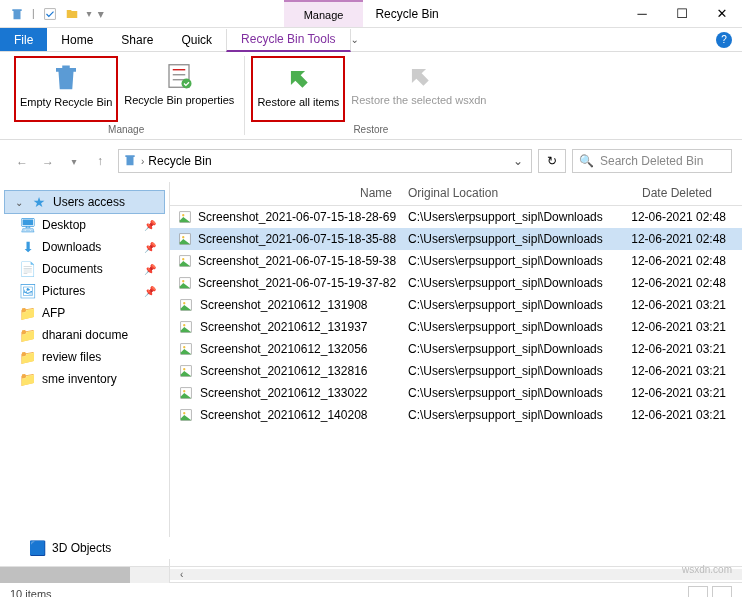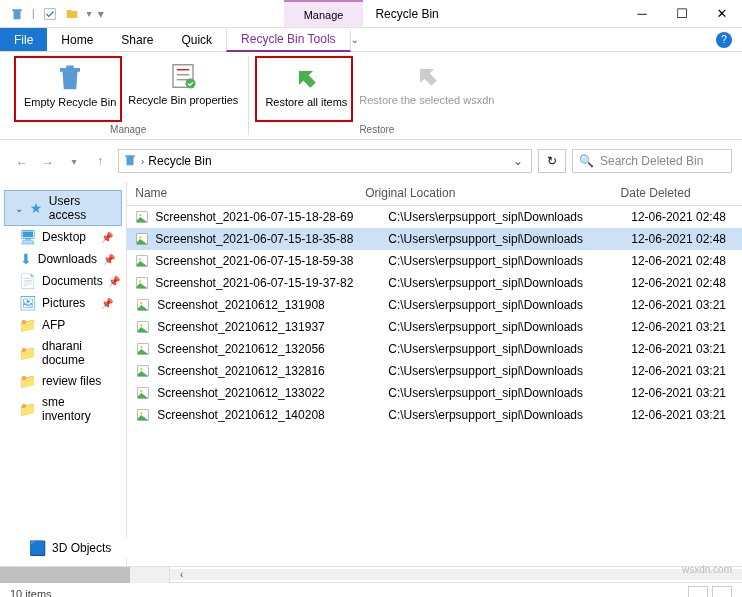--- a/index.html
+++ b/index.html
@@ -23,21 +23,21 @@
     .help-btn { margin-left: auto; margin-right: 10px; width: 16px; height: 16px; border-radius: 50%; background: #1976d2; color: #fff; display: flex; align-items: center; justify-content: center; font-size: 10px; }
     .chevron-btn { margin-right: 8px; font-size: 10px; color: #555; }
     
     
     .ribbon { height: 88px; background: #fff; border-bottom: 1px solid #ddd; display: flex; padding: 4px 8px; }
     .ribbon-group { display: flex; flex-direction: column; align-items: center; border-right: 1px solid #e0e0e0; padding: 0 6px; }
     .ribbon-group:last-child { border-right: none; }
     .ribbon-buttons { display: flex; gap: 2px; flex: 1; }
     .ribbon-btn { display: flex; flex-direction: column; align-items: center; justify-content: flex-start; padding: 4px 4px; text-align: center; font-size: 11px; line-height: 1.2; min-width: 50px; }
     .ribbon-btn.disabled { color: #999; }
-    .ribbon-btn.highlighted { border: 2px solid #c00; padding-left: 8px; }
+    .ribbon-btn.highlighted { border: 2px solid #c00; }
     .ribbon-icon { width: 32px; height: 32px; display: flex; align-items: center; justify-content: center; font-size: 24px; margin-bottom: 2px; }
     .ribbon-group-label { font-size: 10px; color: #666; padding-top: 2px; }
     
     
     .address-row { height: 30px; display: flex; align-items: center; padding: 0 10px; gap: 6px; margin: 6px 0; }
     .nav-arrows { display: flex; gap: 2px; }
     .nav-arrow { width: 24px; height: 24px; display: flex; align-items: center; justify-content: center; color: #888; border-radius: 3px; }
     .address-bar { flex: 1; border: 1px solid #ccc; height: 24px; display: flex; align-items: center; padding: 0 4px; gap: 4px; }
     .addr-text { font-size: 12px; }
     .addr-chevron { font-size: 10px; color: #666; }
@@ -55,25 +55,25 @@
     .nav-item.header { padding-left: 10px; font-weight: normal; }
     .nav-item.header.quick { background: #cce1f5; border: 1px solid #8ab8e0; margin: 0 4px; }
     .nav-expand { width: 10px; font-size: 10px; color: #555; }
     .nav-icon { width: 16px; height: 16px; display: flex; align-items: center; justify-content: center; font-size: 14px; }
     .nav-pin { margin-left: auto; color: #666; font-size: 10px; }
     
     
     .file-area { flex: 1; display: flex; flex-direction: column; }
     .col-headers { display: flex; height: 24px; border-bottom: 1px solid #e0e0e0; font-size: 12px; color: #555; }
     .col { padding: 4px 8px; }
-    .col-name { width: 230px; }
+    .col-name { width: 230px; text-align: right; }
     .col-loc { width: 220px; }
     .col-date { flex: 1; text-align: center; padding-right: 16px; }
     .file-list { flex: 1; overflow-y: auto; }
-    .file-row { display: flex; height: 22px; align-items: center; font-size: 12px; gap: 23px; }
+    .file-row { display: flex; height: 22px; align-items: center; font-size: 12px; }
     .file-row.selected { background: #cce1f5; }
     .cell { padding: 0 8px; white-space: nowrap; overflow: hidden; text-overflow: ellipsis; }
     .cell-name { width: 230px; display: flex; align-items: center; gap: 6px; }
     .cell-loc { width: 220px; }
     .cell-date { flex: 1; text-align: right; padding-right: 16px; }
     .file-icon { width: 16px; height: 16px; display: flex; align-items: center; justify-content: center; }
     
     
     .hscroll { height: 16px; border-top: 1px solid #e0e0e0; display: flex; align-items: center; }
     .hscroll-nav { height: 16px; width: 170px; border-right: 1px solid #e0e0e0; background: #f0f0f0; position: relative; }

